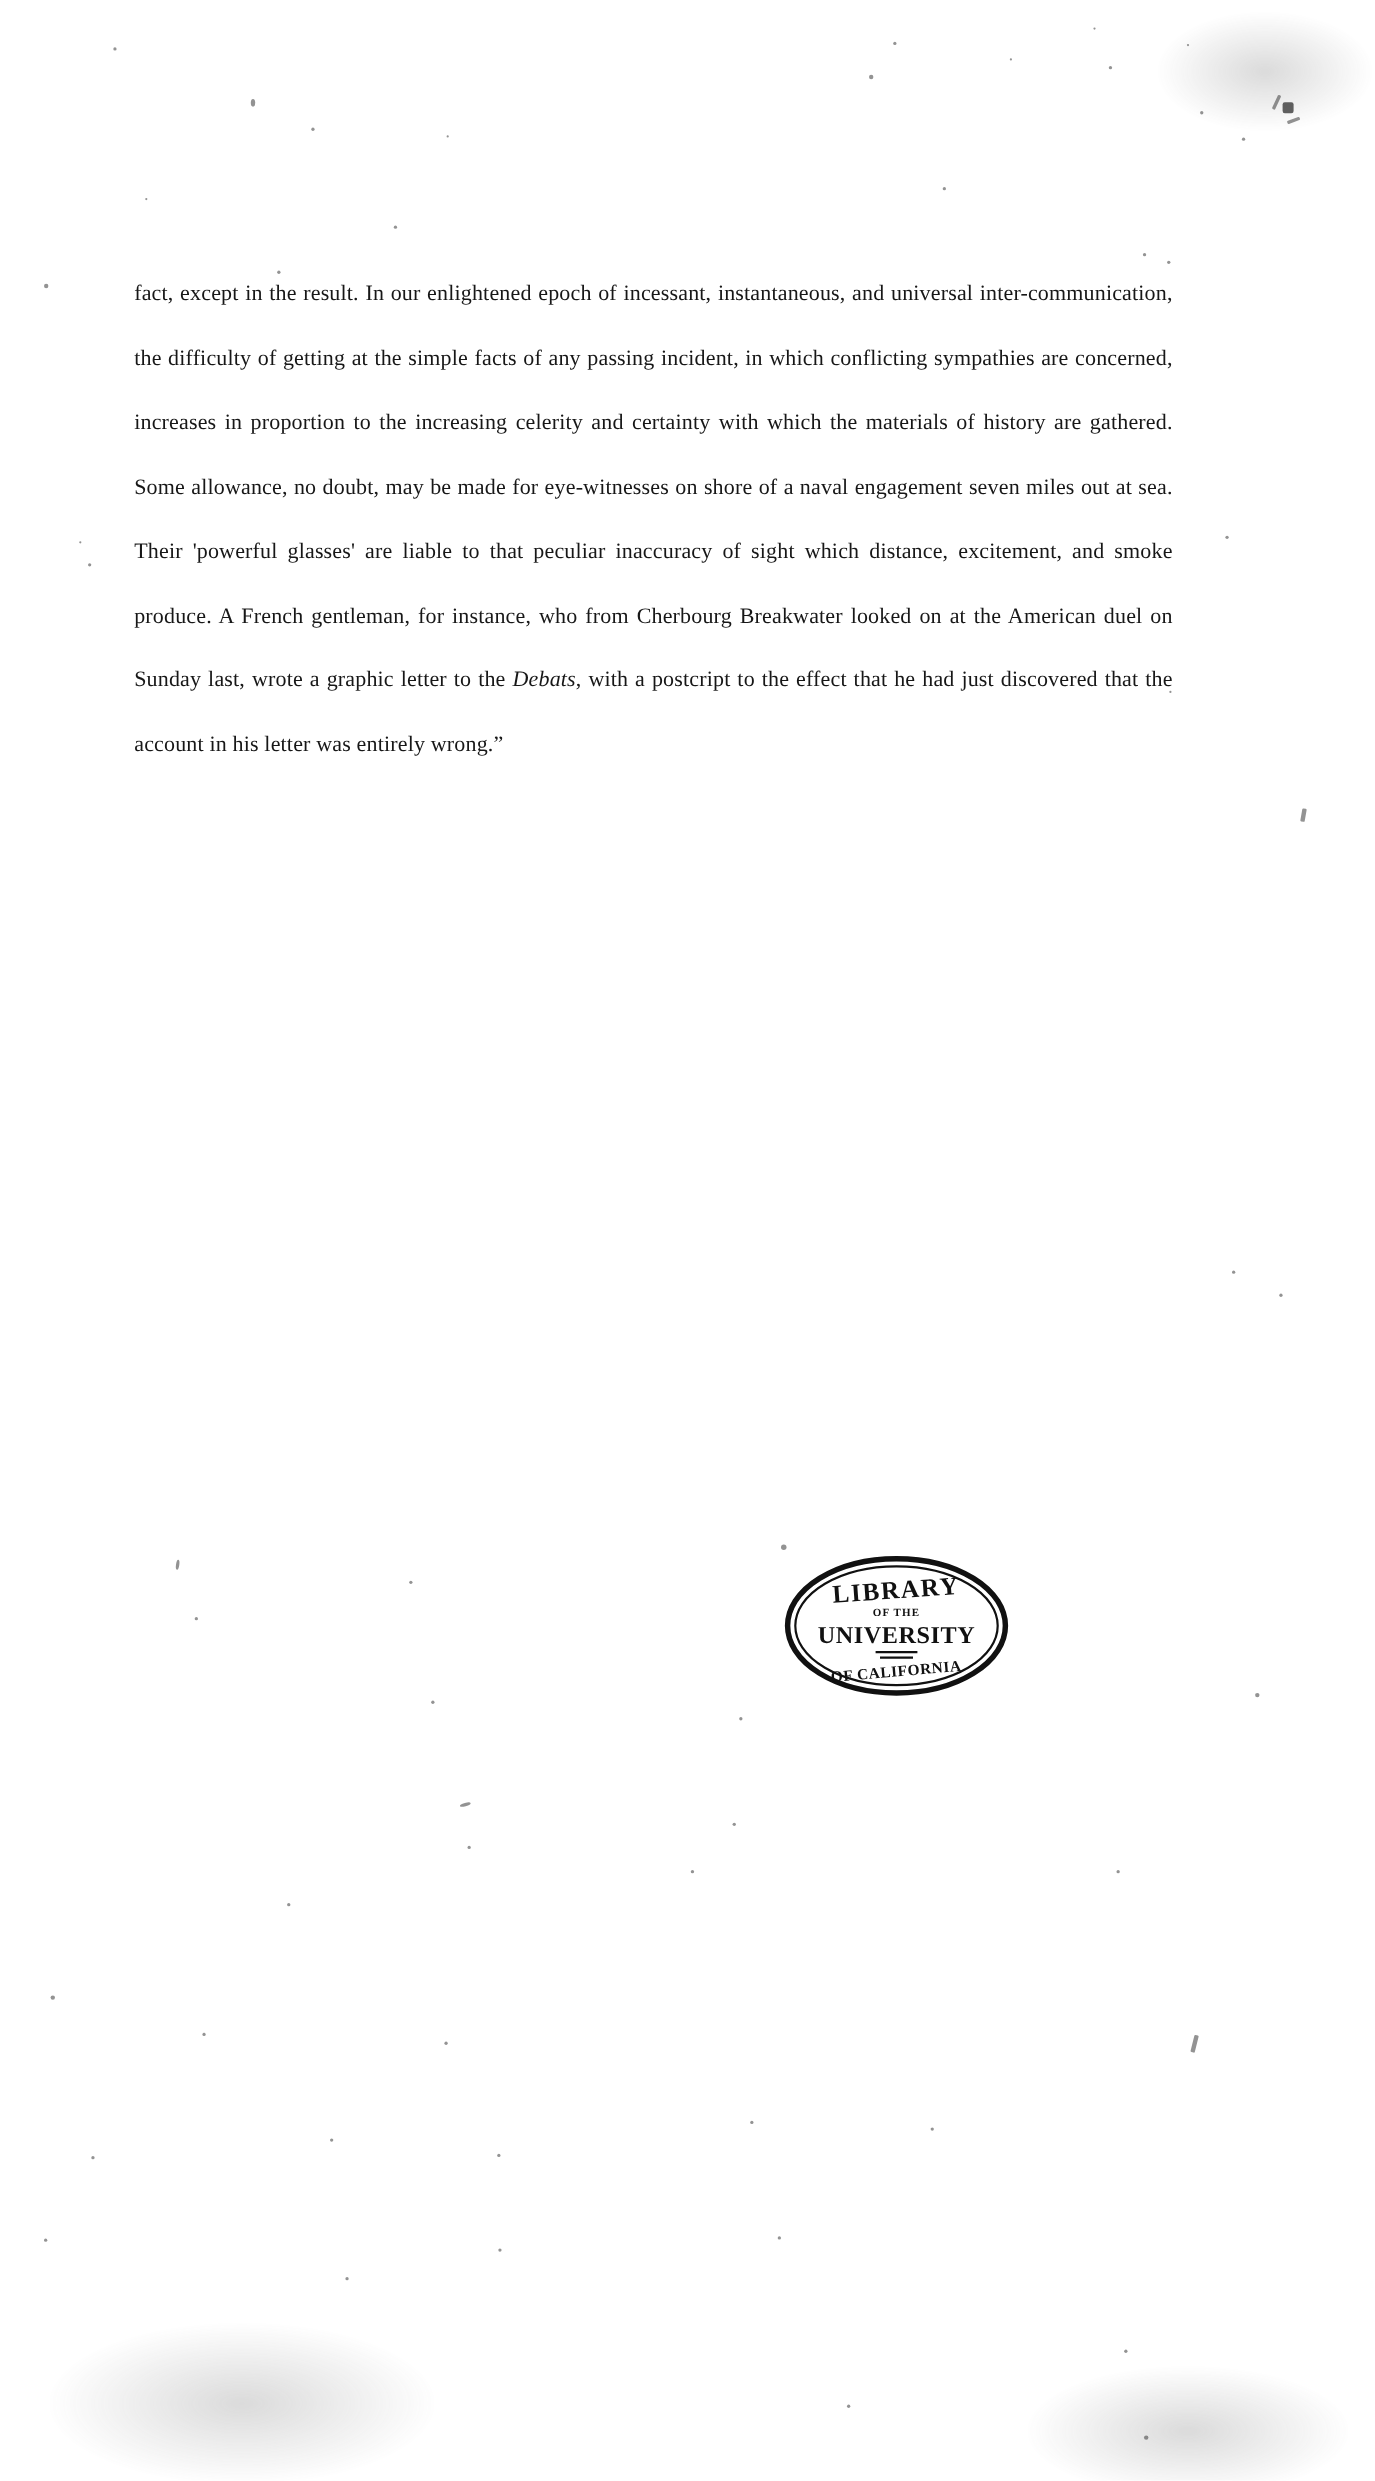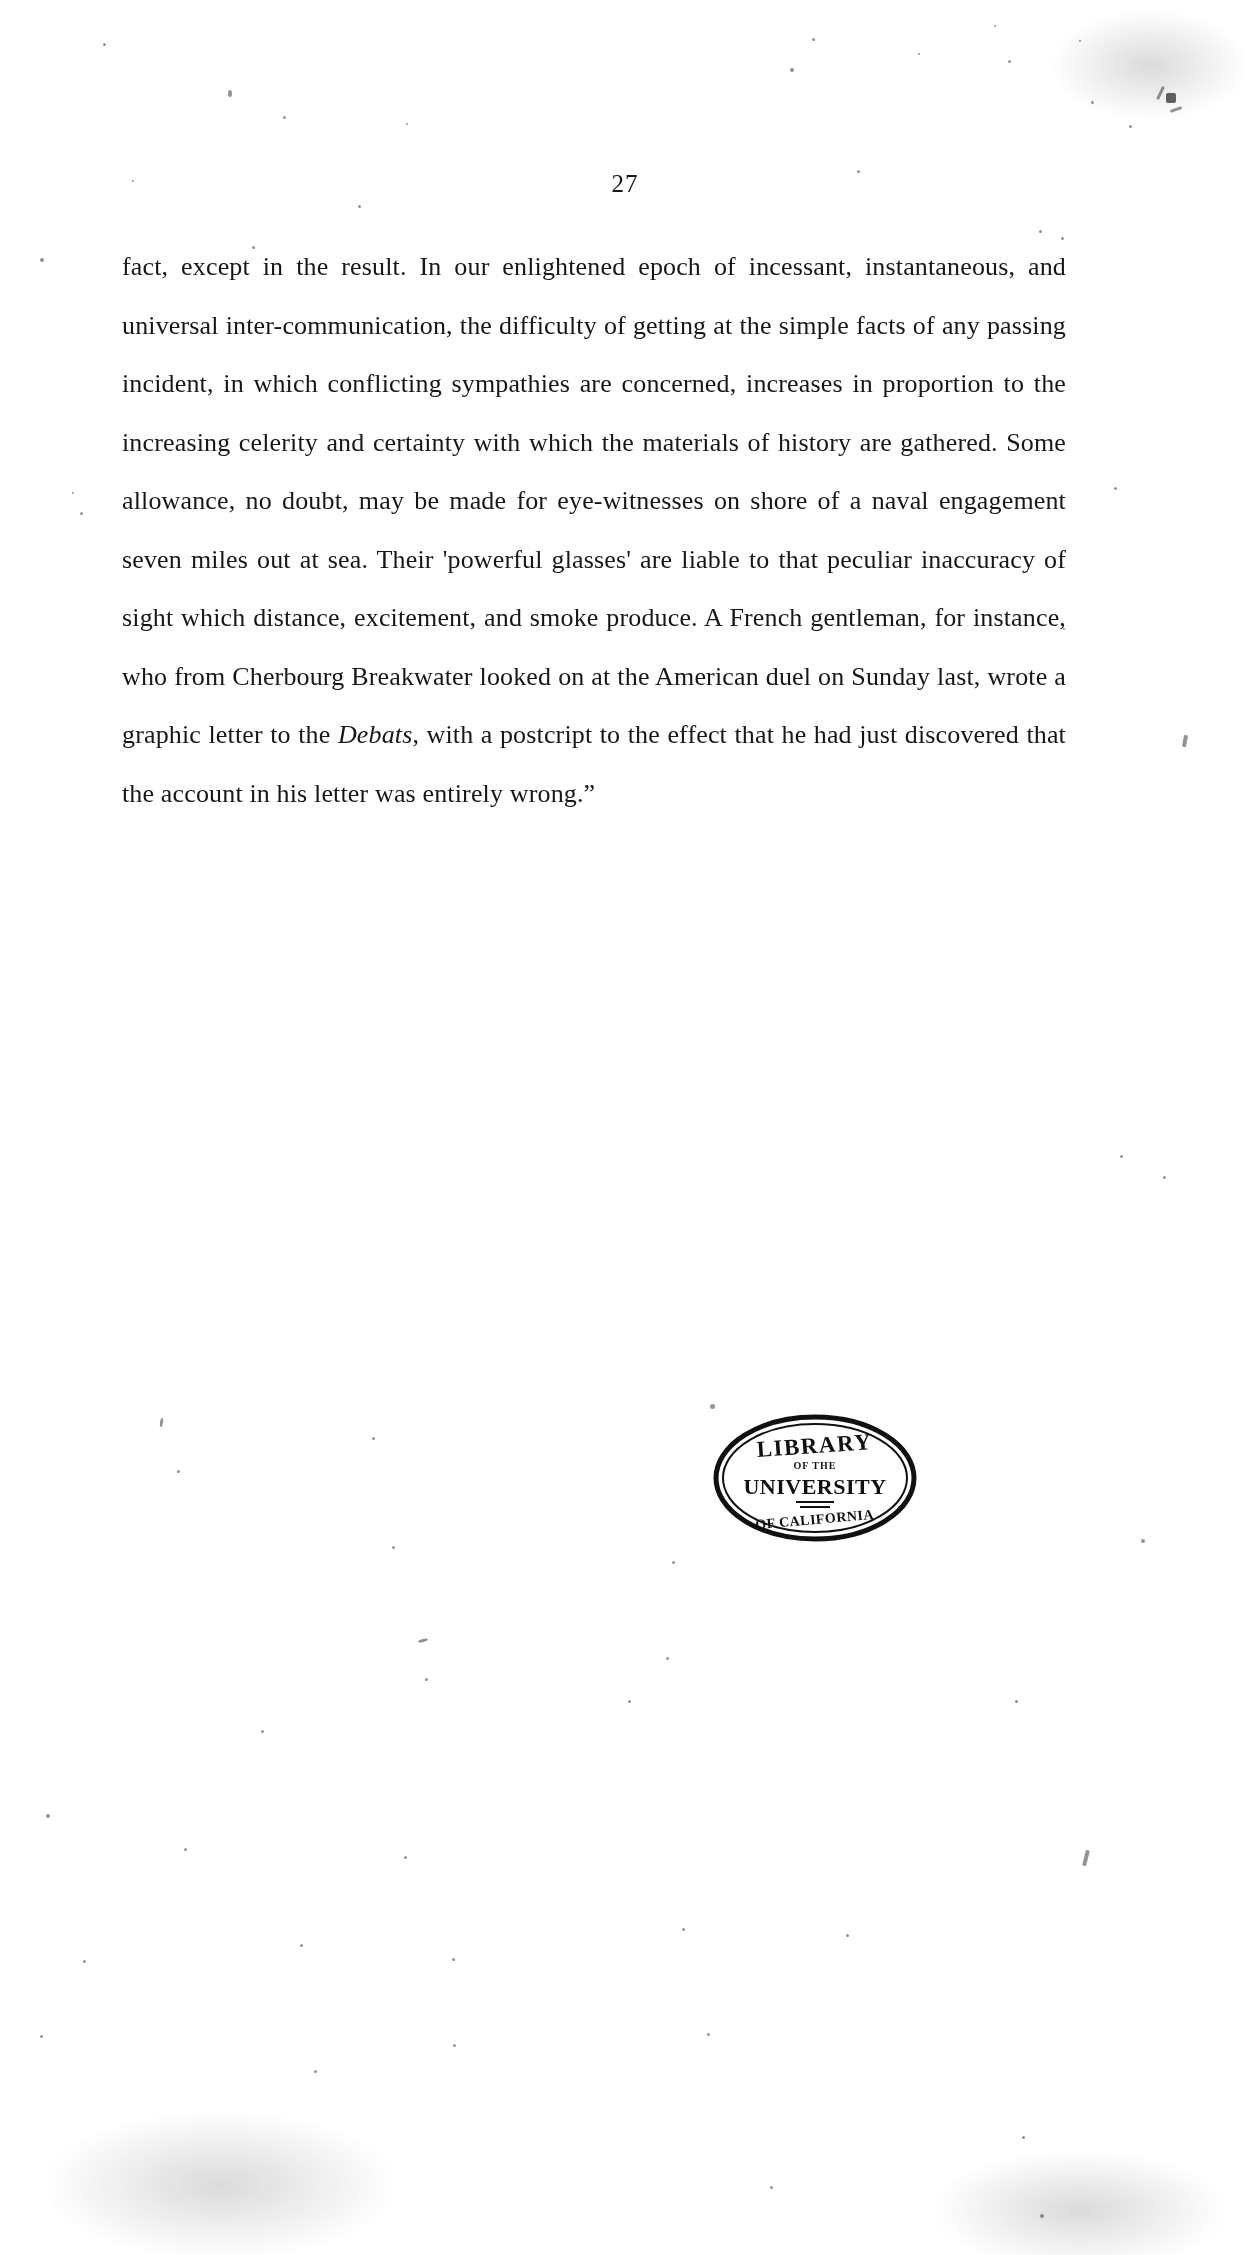--- a/index.html
+++ b/index.html
@@ -51,21 +51,21 @@
 
   .textblock {
     position: absolute;
     left: 122px;
     top: 238px;
     width: 944px;
   }
 
   .para {
     margin: 0;
-    font-size: 26px;
+    font-size: 20px;
     line-height: 58.5px;
     text-align: justify;
     text-justify: inter-word;
     letter-spacing: 0.15px;
   }
   .para.first {
     text-indent: 0;
   }
   .para.second {
     margin-top: 8px;
@@ -89,21 +89,20 @@
     opacity: 0.22;
     filter: blur(2px);
     background: radial-gradient(ellipse at center, #5a5a5a 0%, rgba(90,90,90,0.0) 70%);
   }
 </style>
 </head>
 <body>
 
 <div class="page">
 
-  <div class="folio">27</div>
 
   <div class="textblock">
     <p class="para first"><span>fact, except in the result.  In our enlightened epoch of incessant, instantaneous, and universal inter-communication, the difficulty of getting at the simple facts of any passing incident, in which conflicting sympathies are concerned, increases in proportion to the increasing celerity and certainty with which the materials of history are gathered. Some allowance, no doubt, may be made for eye-witnesses on shore of a naval engagement seven miles out at sea.  Their 'powerful glasses' are liable to that peculiar inaccuracy of sight which distance, excitement, and smoke produce.  A French gentleman, for instance, who from Cherbourg Breakwater looked on at the American duel on Sunday last, wrote a graphic letter to the </span><em>Debats</em><span>, with a postcript to the effect that he had just discovered that the account in his letter was entirely wrong.”</span></p>
   </div>
 
   <div class="stamp">
     <svg width="206" height="132" viewBox="0 0 206 132" xmlns="http://www.w3.org/2000/svg">
       <g fill="none" stroke="#111111">
         <ellipse cx="103" cy="66" rx="99" ry="61" stroke-width="5"></ellipse>
         <ellipse cx="103" cy="66" rx="92" ry="54" stroke-width="2"></ellipse>

